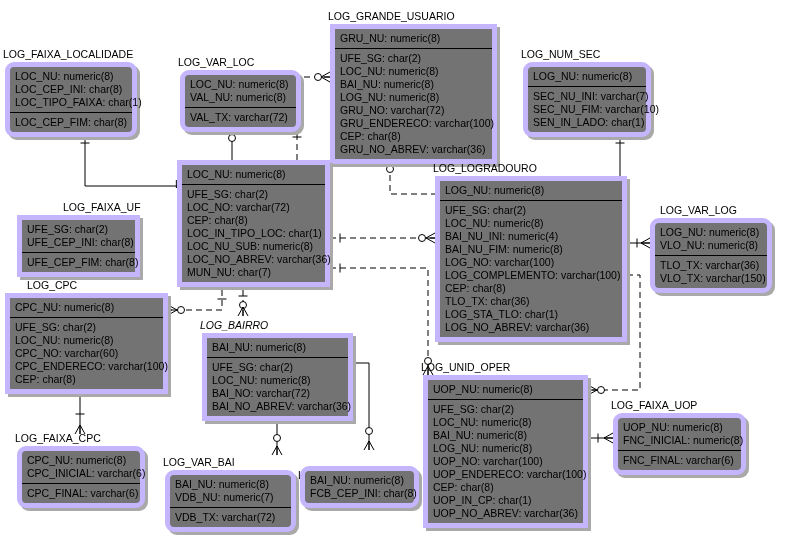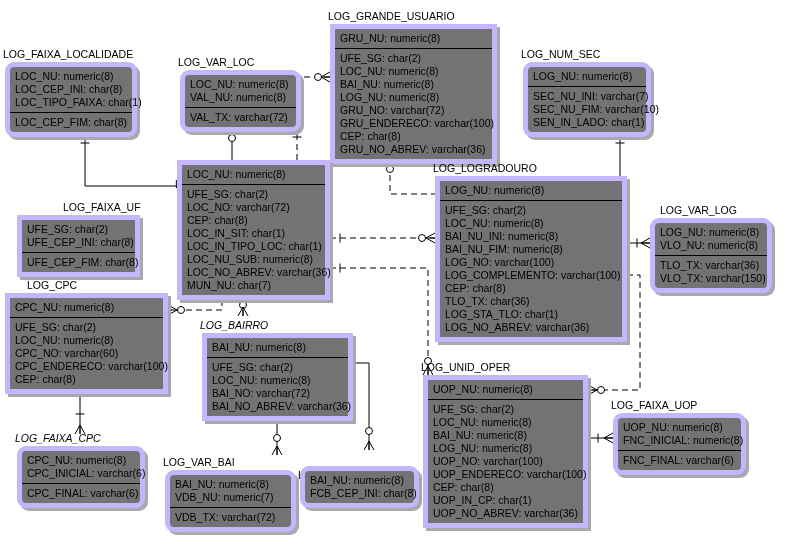--- a/index.html
+++ b/index.html
@@ -192,38 +192,37 @@
     <div class="entity">
       <div class="entity-title" style="left: 175px; top: 146px; margin-top: 32px;">LOG_LOCALIDADE</div>
       <div class="entity-box " style="left: 177px; top: 160px; width: 153px;">
         <div class="section pk">
           <div class="row">LOC_NU: numeric(8)</div>
         </div>
         <div class="section attrs">
           <div class="row">UFE_SG: char(2)</div>
           <div class="row">LOC_NO: varchar(72)</div>
           <div class="row">CEP: char(8)</div>
-          <div class="row">LOC_IN_SIT: char(1)</div>
           <div class="row">LOC_IN_TIPO_LOC: char(1)</div>
           <div class="row">LOC_NU_SUB: numeric(8)</div>
           <div class="row">LOC_NO_ABREV: varchar(36)</div>
           <div class="row">MUN_NU: char(7)</div>
         </div>
       </div>
     </div>
     <div class="entity">
       <div class="entity-title" style="left: 433px; top: 162px;">LOG_LOGRADOURO</div>
       <div class="entity-box " style="left: 435px; top: 176px; width: 192px;">
         <div class="section pk">
           <div class="row">LOG_NU: numeric(8)</div>
         </div>
         <div class="section attrs">
           <div class="row">UFE_SG: char(2)</div>
           <div class="row">LOC_NU: numeric(8)</div>
-          <div class="row">BAI_NU_INI: numeric(8)</div>
+          <div class="row">BAI_NU_INI: numeric(4)</div>
           <div class="row">BAI_NU_FIM: numeric(8)</div>
           <div class="row">LOG_NO: varchar(100)</div>
           <div class="row">LOG_COMPLEMENTO: varchar(100)</div>
           <div class="row">CEP: char(8)</div>
           <div class="row">TLO_TX: char(36)</div>
           <div class="row">LOG_STA_TLO: char(1)</div>
           <div class="row">LOG_NO_ABREV: varchar(36)</div>
         </div>
       </div>
     </div>
@@ -306,21 +305,21 @@
         <div class="section pk">
           <div class="row">UOP_NU: numeric(8)</div>
           <div class="row">FNC_INICIAL: numeric(8)</div>
         </div>
         <div class="section attrs">
           <div class="row">FNC_FINAL: varchar(6)</div>
         </div>
       </div>
     </div>
     <div class="entity">
-      <div class="entity-title" style="left: 15px; top: 432px; font-style: italic;">LOG_FAIXA_CPC</div>
+      <div class="entity-title" style="left: 15px; top: 432px;">LOG_FAIXA_CPC</div>
       <div class="entity-box rounded" style="left: 17px; top: 446px; width: 128px;">
         <div class="section pk">
           <div class="row">CPC_NU: numeric(8)</div>
           <div class="row">CPC_INICIAL: varchar(6)</div>
         </div>
         <div class="section attrs">
           <div class="row">CPC_FINAL: varchar(6)</div>
         </div>
       </div>
     </div>

